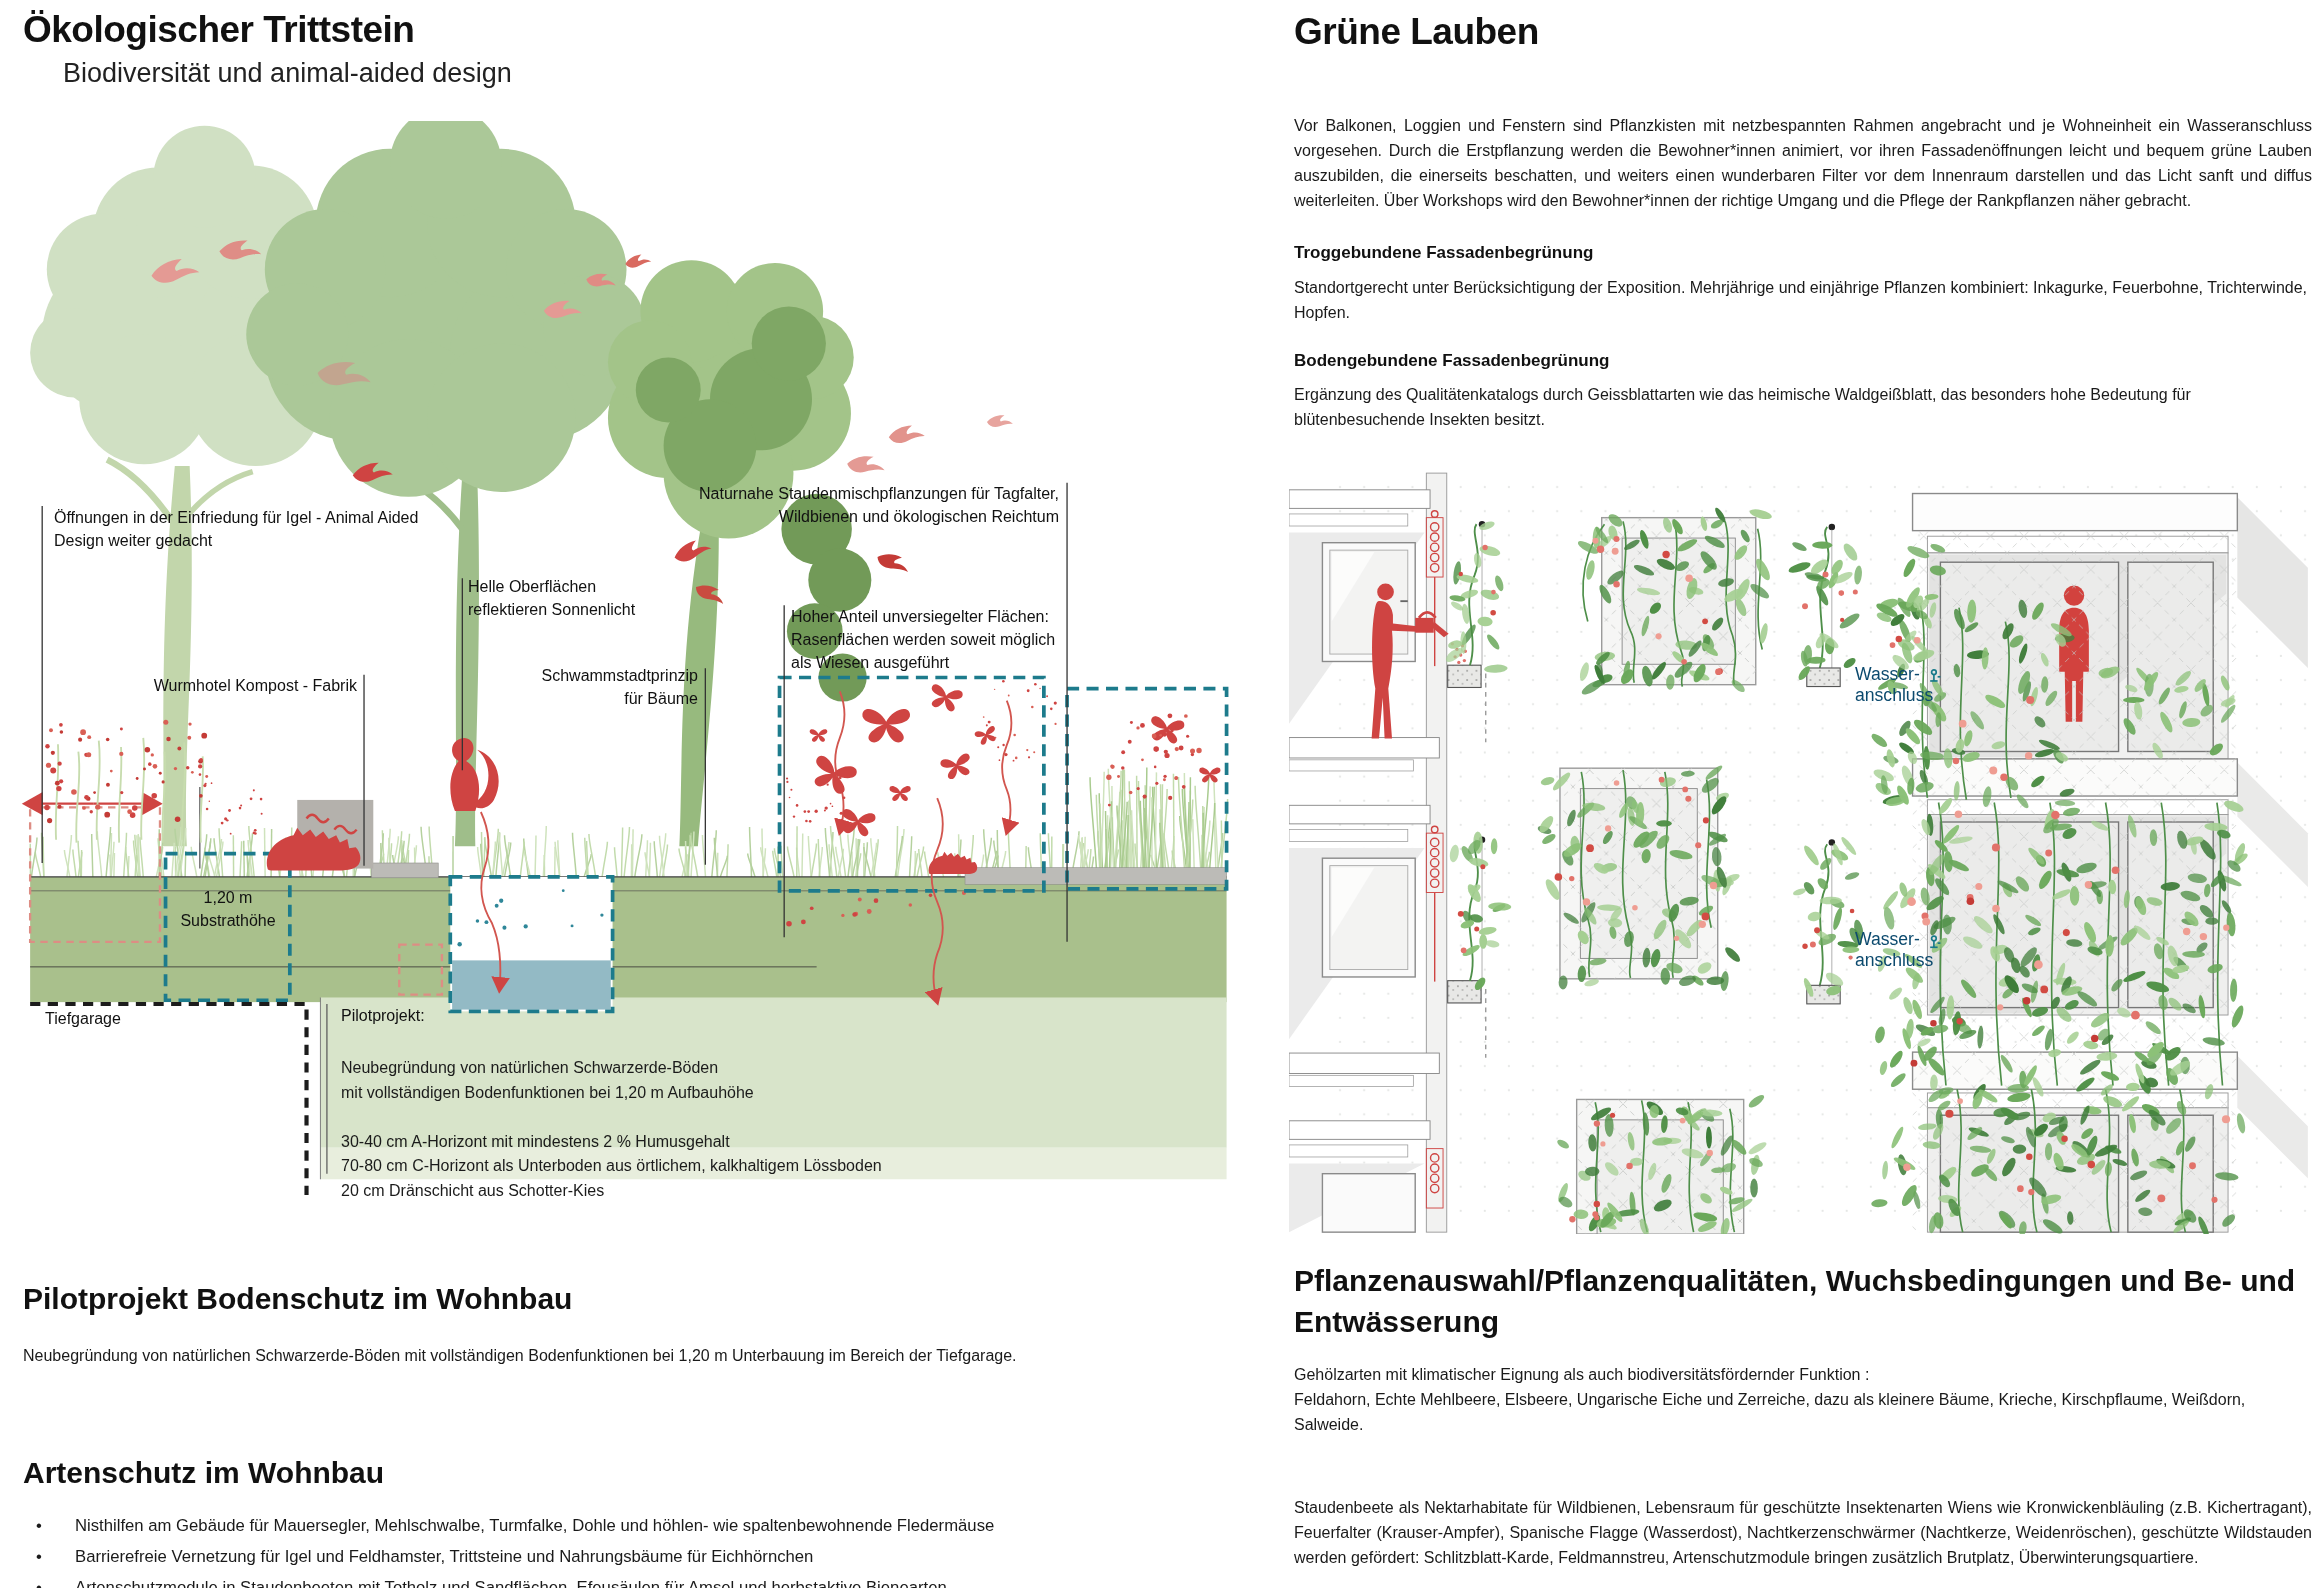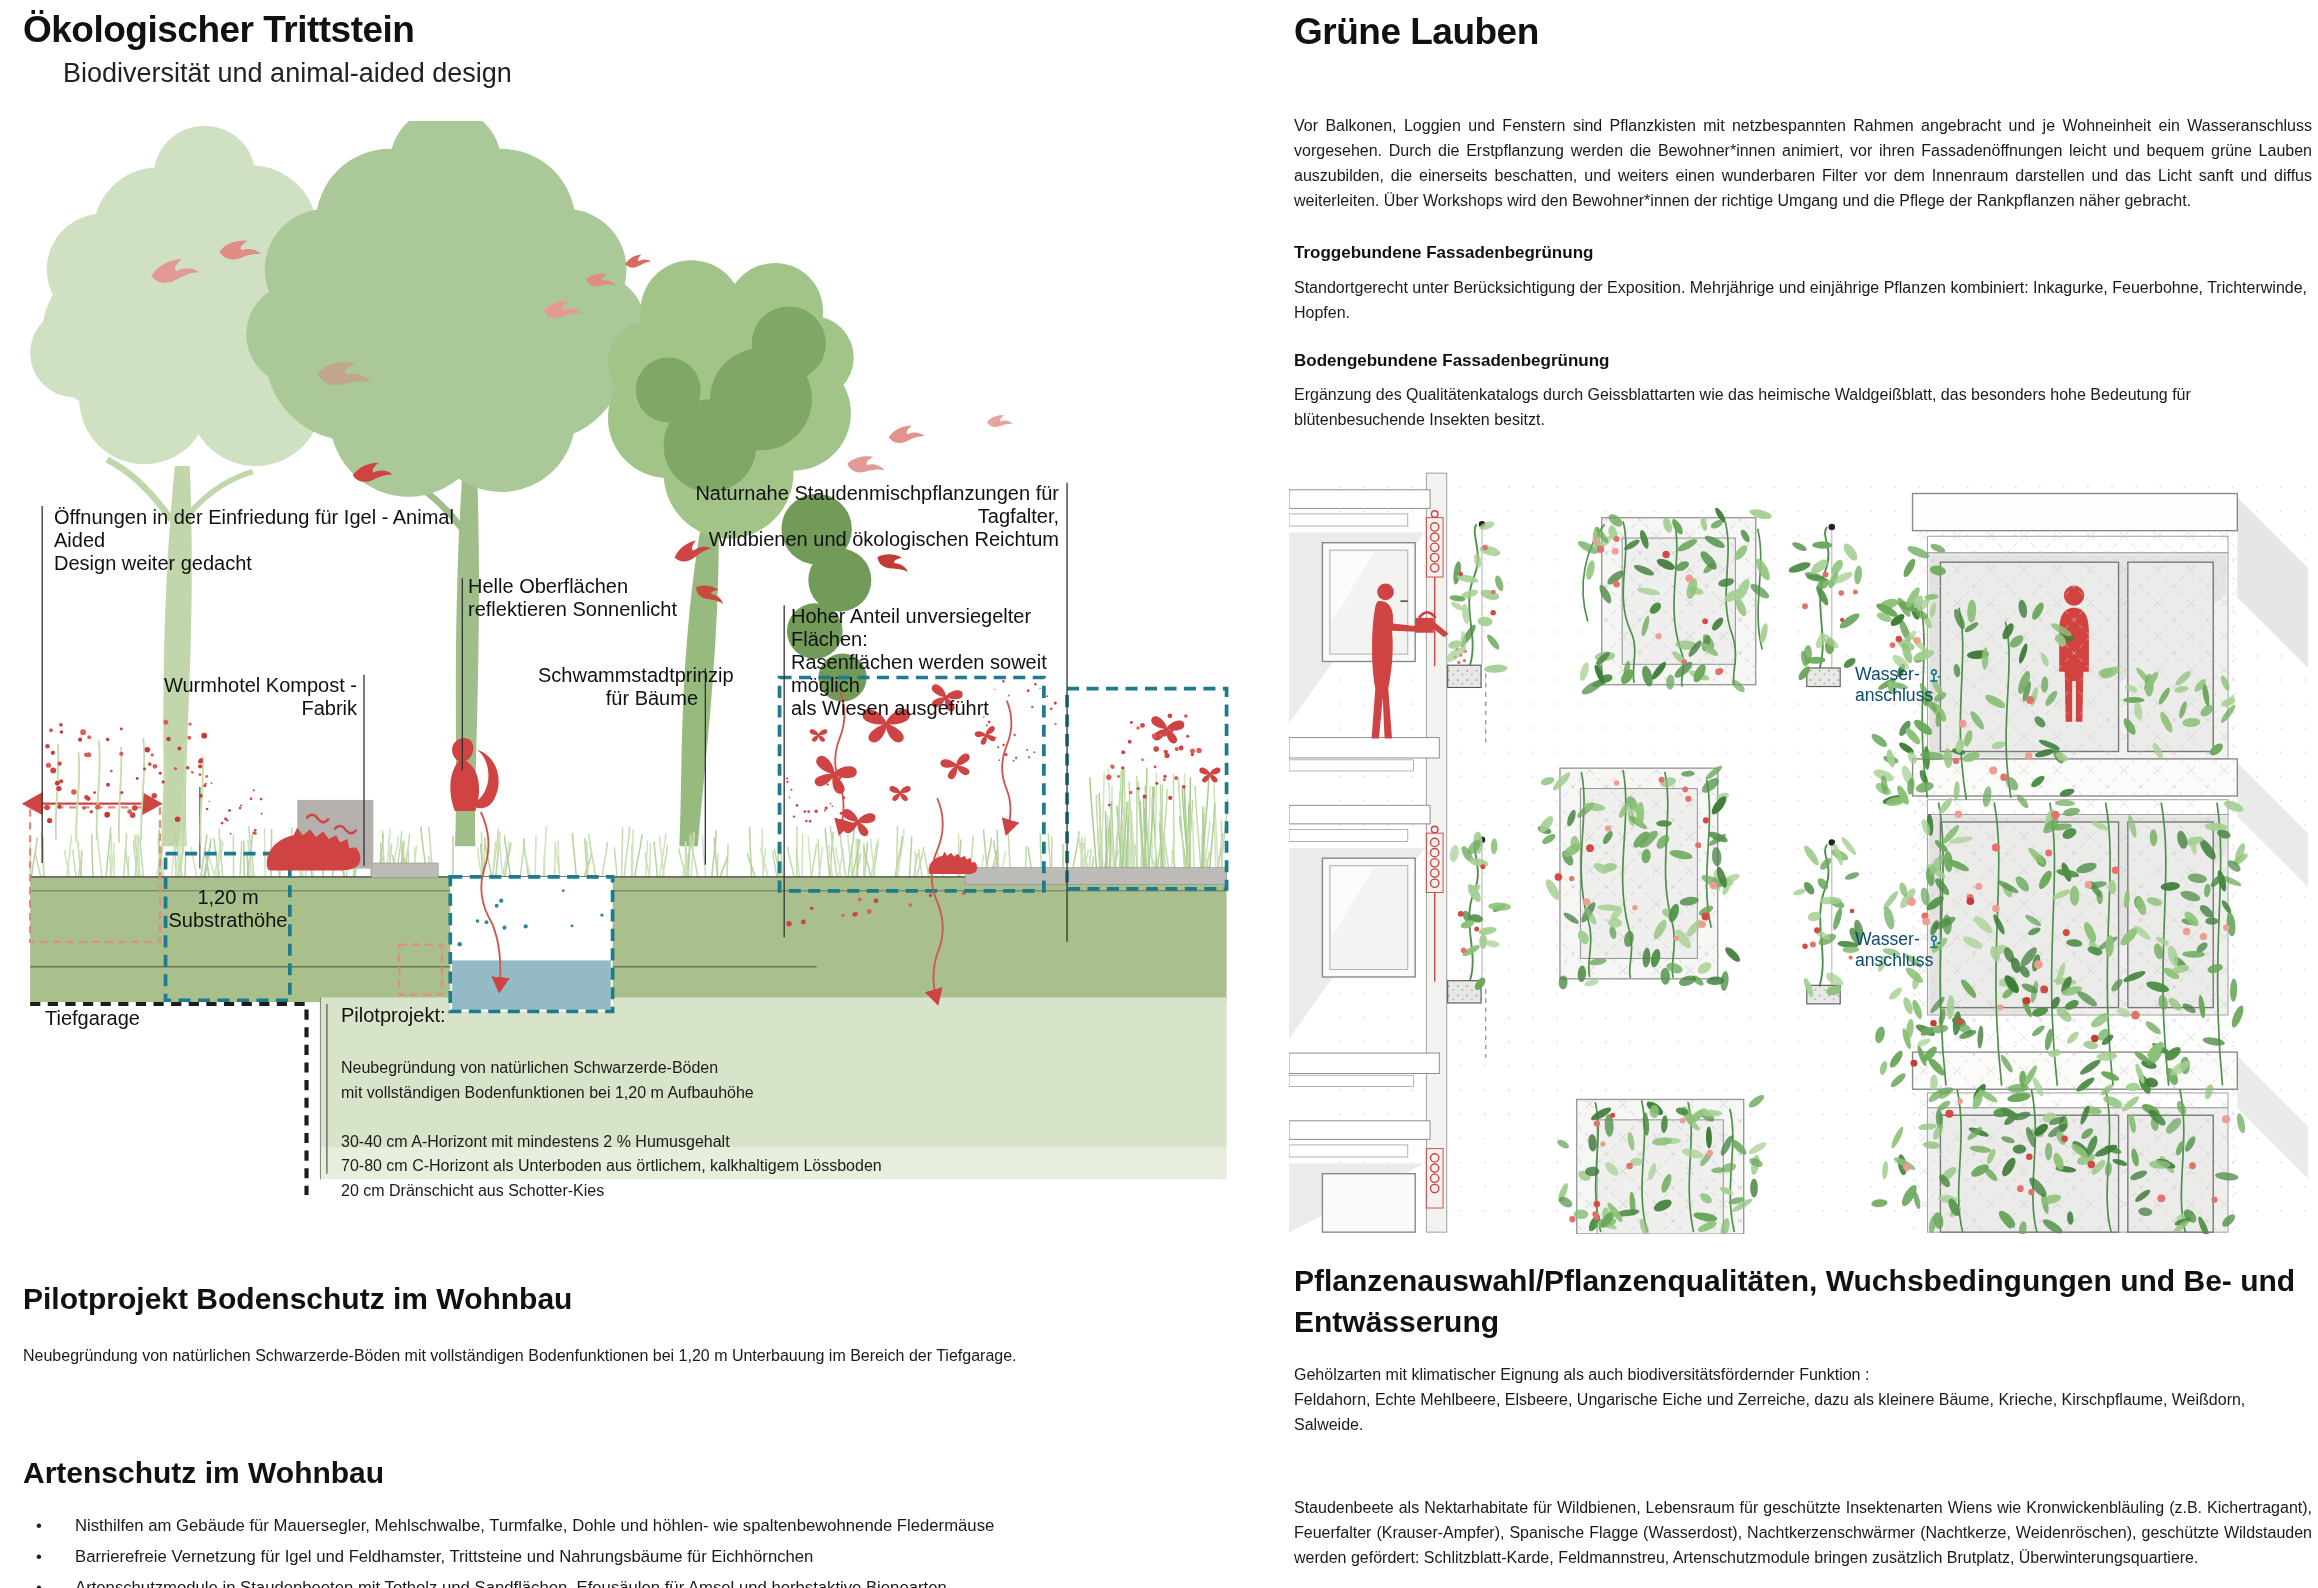--- a/index.html
+++ b/index.html
@@ -6,21 +6,21 @@
   #page{position:relative;width:2319px;height:1589px;background:#fff;overflow:hidden;
         font-family:"Liberation Sans", sans-serif;color:#1b1b1b;}
   .abs{position:absolute;}
   .pre{white-space:pre-line;}
   .h1{font-size:37px;font-weight:bold;letter-spacing:-0.5px;color:#111;}
   .sub1{font-size:27px;color:#222;}
   .h2{font-size:30px;font-weight:bold;line-height:41px;color:#111;}
   .body{font-size:16px;line-height:25px;color:#1a1a1a;}
   .just{text-align:justify;}
   .subhead{font-size:17px;font-weight:bold;color:#111;}
-  .dlabel{font-size:20px;line-height:23px;color:#111;}
+  .dlabel{font-size:16px;line-height:23px;color:#111;}
   .ral{text-align:right;}
   .cal{text-align:center;}
   .teal{color:#0c4a6e;font-size:17.6px;line-height:21.3px;}
   ul.blist{list-style:none;margin:0;padding:0;}
   ul.blist li{position:relative;padding-left:52px;font-size:16.7px;line-height:31px;color:#1a1a1a;}
   ul.blist li .dot{position:absolute;left:13px;top:0;}
   svg{display:block;}
 </style>
 </head>
 <body>

